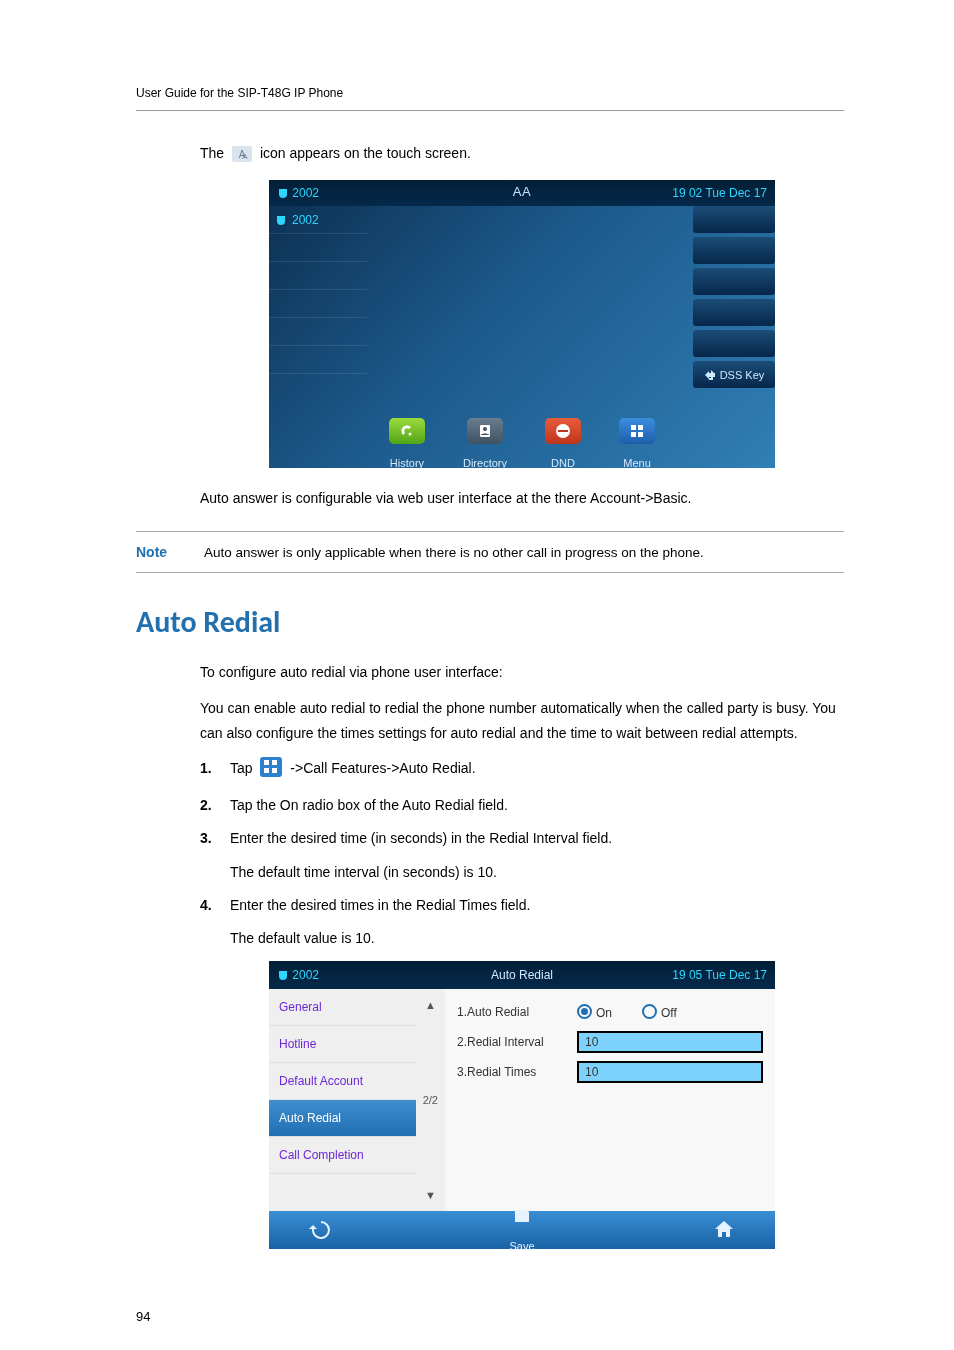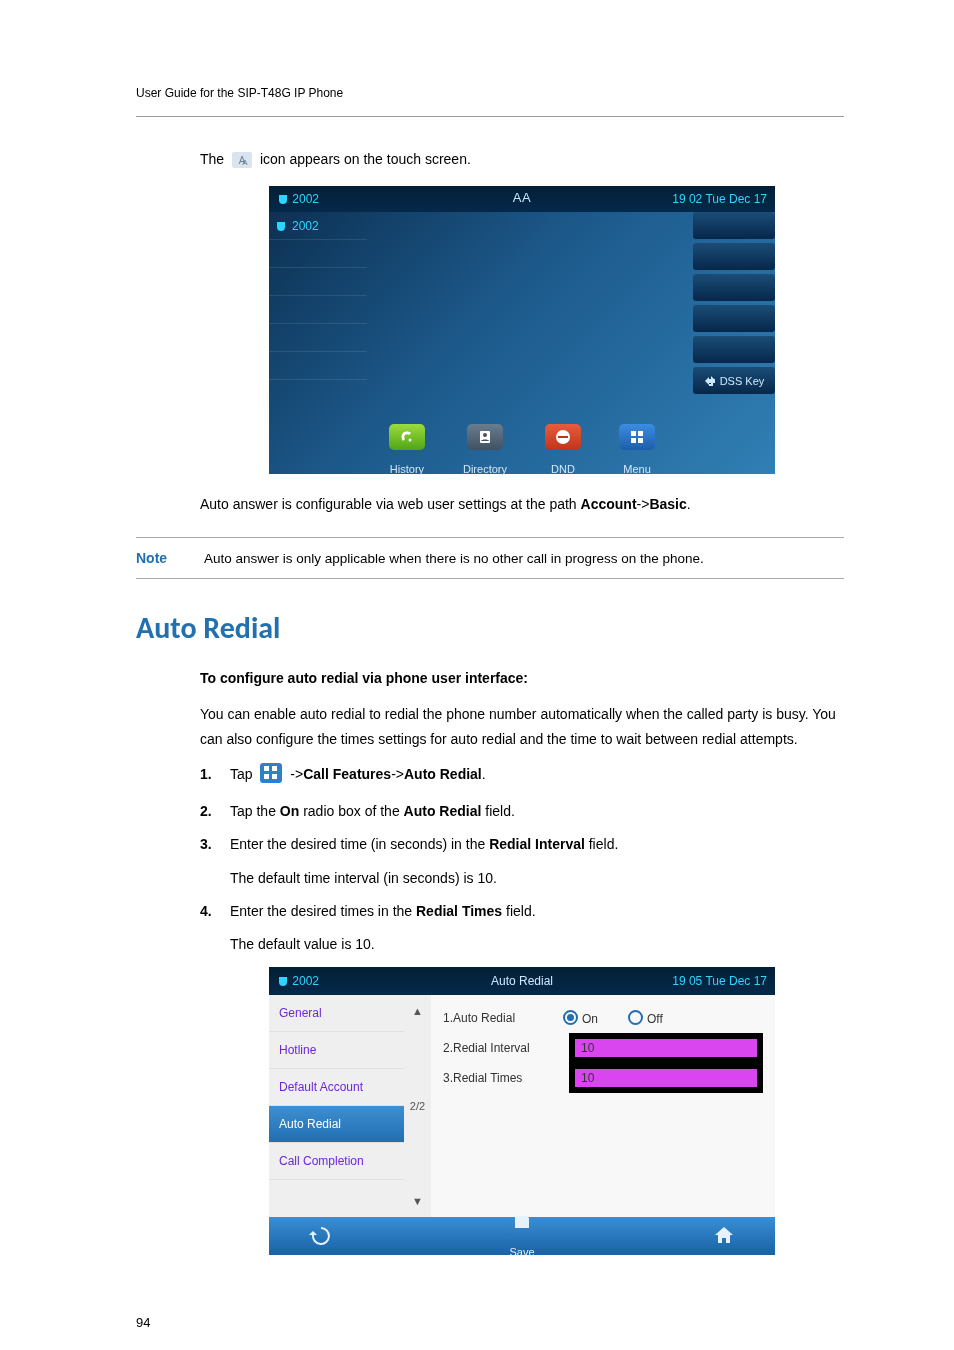--- a/index.html
+++ b/index.html
@@ -10,21 +10,21 @@
     width: 954px;
   }
   .page {
     padding: 86px 110px 40px 136px;
     box-sizing: border-box;
   }
   .header-line {
     font-size: 12px;
     color: #000;
     border-bottom: 1px solid #999;
-    padding-bottom: 16px;
+    padding-bottom: 10px;
     margin-bottom: 30px;
   }
   .indent-block {
     margin-left: 64px;
   }
   .body-text {
     font-size: 14px;
     line-height: 1.8;
     margin: 10px 0;
   }
@@ -51,21 +51,21 @@
   .note-text {
     font-size: 13.5px;
   }
   h2.section {
     color: #2270ae;
     font-size: 30px;
     font-weight: bold;
     margin: 30px 0 20px;
     font-family: "Calibri", "Segoe UI", Arial, sans-serif;
   }
-  .bold { font-weight: bold; }
+  .bold { font-weight: normal; }
   ol.steps {
     list-style: none;
     padding-left: 0;
     margin: 6px 0;
   }
   ol.steps li {
     display: flex;
     align-items: flex-start;
     gap: 14px;
     margin: 8px 0;
@@ -236,21 +236,21 @@
     flex:1;
     background:#f8f8f8;
     padding: 8px 12px;
   }
   .frow { display:flex; align-items:center; height: 30px; gap: 10px; }
   .flabel { width: 110px; }
   .radio { width:11px; height:11px; border-radius:50%; border:2px solid #1f6fb2; display:inline-block; margin-right:4px; vertical-align:-2px; position:relative; }
   .radio.on::after{ content:""; position:absolute; inset:2px; background:#1f6fb2; border-radius:50%;}
   .inputbox {
     width: 170px;
-    border: 6px solid #000000; background:#d946ef; padding:2px 6px;margin-left:6px;
+    border: 2px solid #000000; background:#7dd3fc; padding:2px 6px;
   }
   .shot2 .bottom2 {
     position:absolute; left:0; right:0; bottom:0;
     height:38px;
     background: linear-gradient(180deg,#3b8ed4,#1862a5);
     display:flex;
     justify-content:space-between;
     align-items:center;
     padding: 0 40px;
     color:#e6f3ff;
@@ -351,21 +351,21 @@
                 <rect x="3" y="10" width="5" height="5" fill="#fff"></rect>
                 <rect x="10" y="10" width="5" height="5" fill="#fff"></rect>
               </svg>
             </div>
           <span>Menu</span>
         </div>
       </div>
     </div>
 
     <p class="body-text">
-      <span>Auto answer is configurable via web user settings at the path </span><span class="bold">Account</span><span>-&gt;</span><span class="bold">Basic</span><span>.</span>
+      <span>Auto answer is configurable via web user interface at the there </span><span class="bold">Account</span><span>-&gt;</span><span class="bold">Basic</span><span>.</span>
     </p>
   </div>
 
   <div class="note-row">
     <div class="note-label">Note</div>
     <div class="note-text">Auto answer is only applicable when there is no other call in progress on the phone.</div>
   </div>
 
   <h2 class="section">Auto Redial</h2>
 

